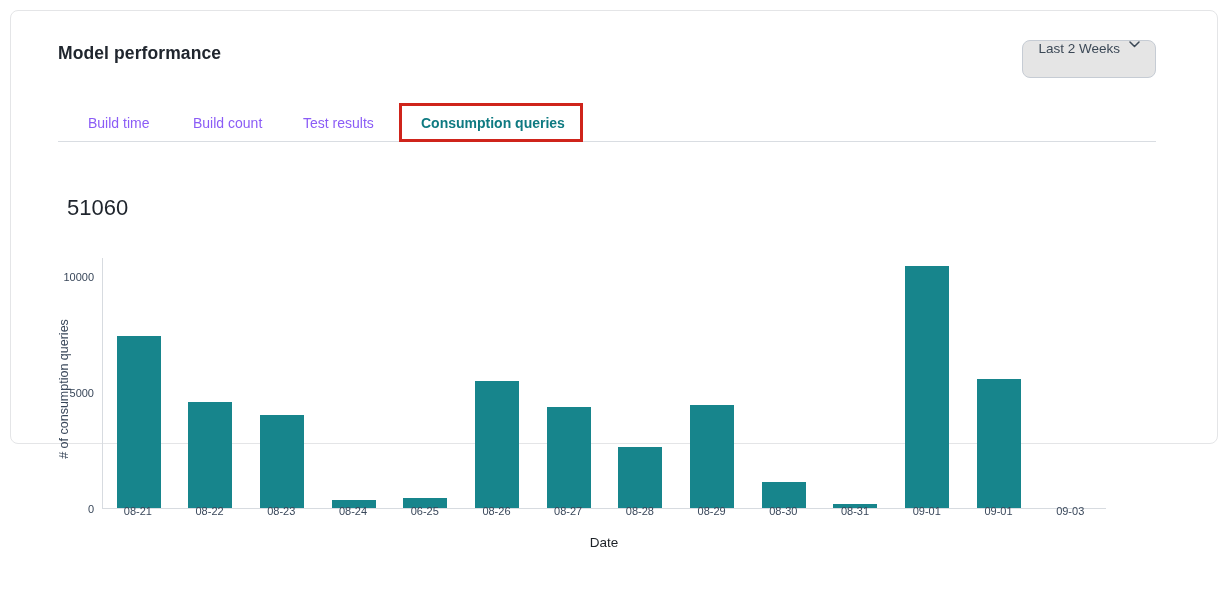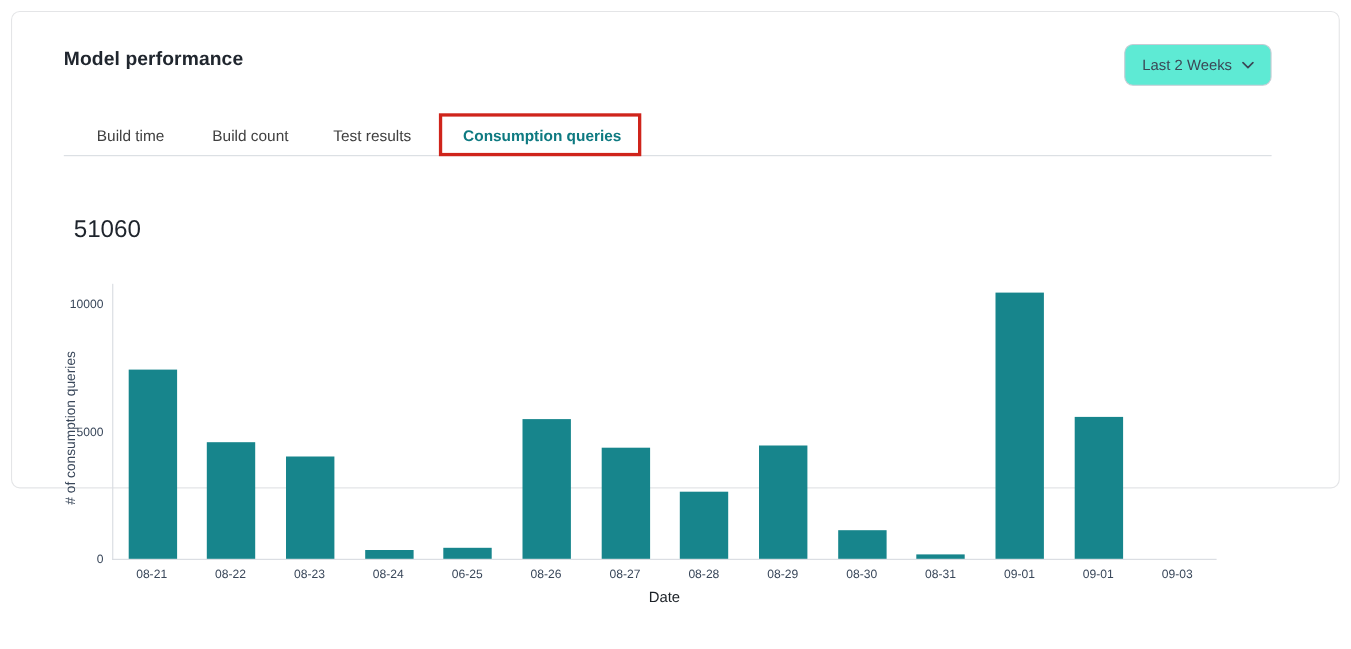--- a/index.html
+++ b/index.html
@@ -22,36 +22,36 @@
     left: 47px; top: 32px;
     font-size: 17.5px;
     font-weight: 600;
     color: #20262e;
     letter-spacing: .1px;
   }
   .range-btn {
     position: absolute;
     right: 61px; top: 29px;
     height: 38px;
-    display: flex; align-items: center; gap: 9px;
+    display: flex; gap: 9px;
     padding: 0 15px;
-    background: #5eead4;
+    background: #e5e5e5;
     border: 1px solid #c6ccd4;
     border-radius: 8px;
     font-size: 13.5px;
     color: #3b4856;
     cursor: pointer;
   }
   .range-btn svg { display: block; }
   .tabs-row { position: absolute; left: 0; top: 0; width: 100%; }
   .tab {
     position: absolute;
     top: 104px;
     font-size: 14px;
-    color: #404040;
+    color: #8b5cf6;
     white-space: nowrap;
     cursor: pointer;
   }
   .tab-0 { left: 77px; }
   .tab-1 { left: 182px; }
   .tab-2 { left: 292px; }
   .tab-3 { left: 410px; font-weight: bold; color: #0e7a81; }
   .tabs-divider {
     position: absolute;
     left: 47px; right: 61px; top: 130px;
@@ -113,21 +113,21 @@
   .y-tick {
     position: absolute;
     right: 8px;
     transform: translateY(50%);
     font-size: 11px;
     color: #39475a;
     white-space: nowrap;
   }
   .x-axis-labels {
     position: absolute;
-    left: 91px; top: 505px;
+    left: 91px; top: 494px;
     width: 1004px;
     display: flex;
     align-items: flex-end;
   }
   .x-label {
     flex: 1;
     text-align: center;
     font-size: 11px;
     color: #39475a;
   }

